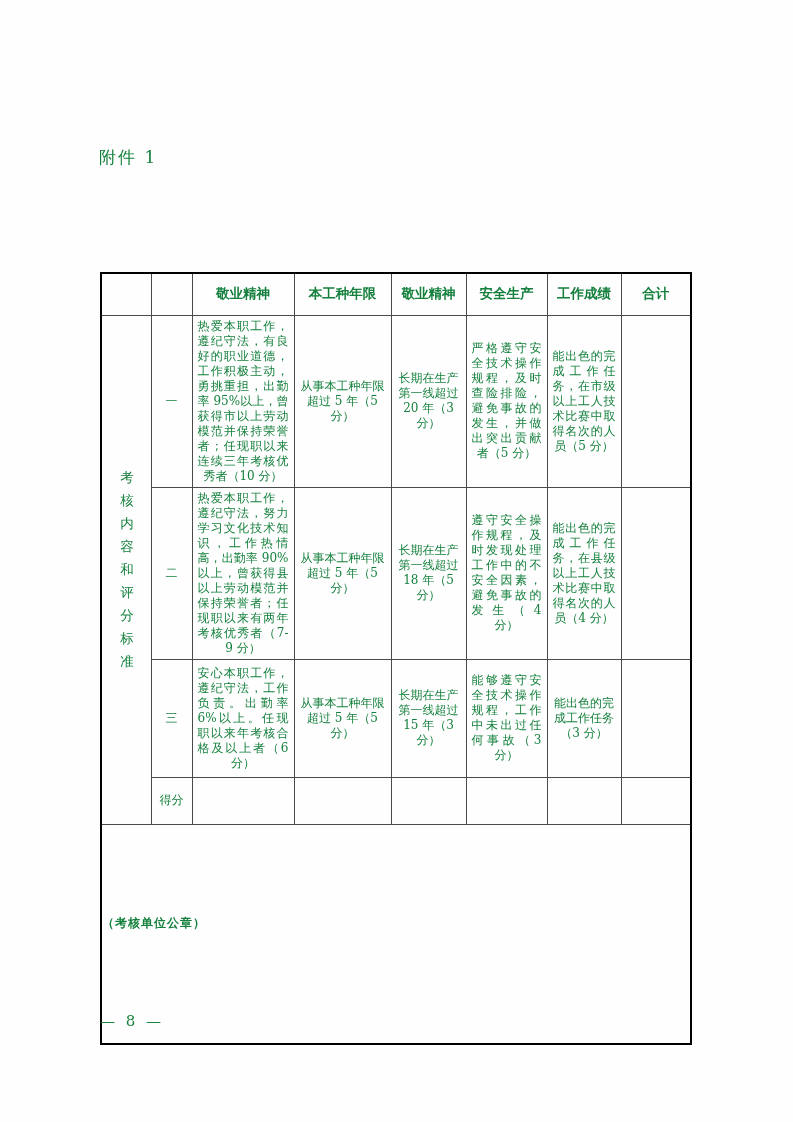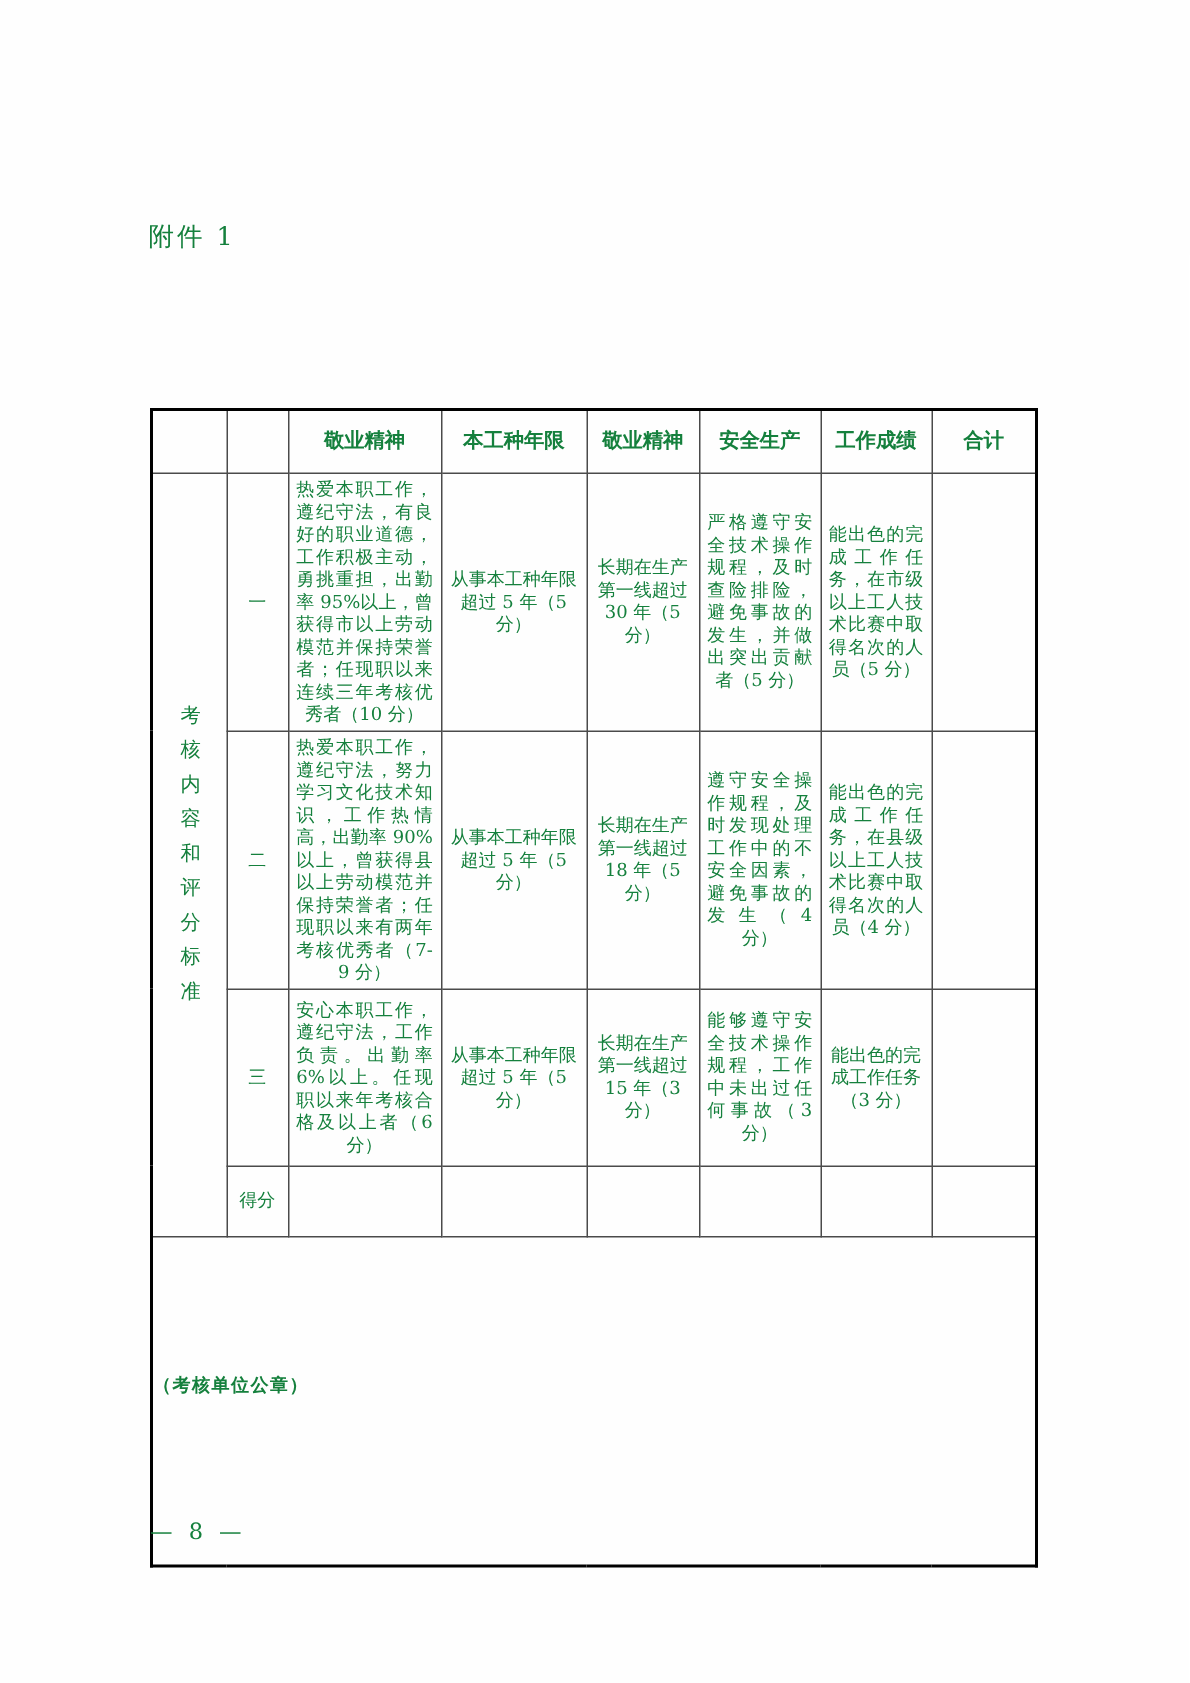--- a/index.html
+++ b/index.html
@@ -125,21 +125,21 @@
       <th>合计</th>
     </tr>
 
     <tr style="height:156px">
       <td class="vlabel" rowspan="4">
         <div class="vtext">考核内容和评分标准</div>
       </td>
       <td class="rowlabel">一</td>
       <td class="cell-justify">热爱本职工作，遵纪守法，有良好的职业道德，工作积极主动，勇挑重担，出勤率 95%以上，曾获得市以上劳动模范并保持荣誉者；任现职以来连续三年考核优秀者（10 分）</td>
       <td class="cell-center">从事本工种年限超过 5 年（5 分）</td>
-      <td class="cell-center">长期在生产第一线超过 30 年（5 分）</td>
+      <td class="cell-center">长期在生产第一线超过 20 年（3 分）</td>
       <td class="cell-justify">严格遵守安全技术操作规程，及时查险排险，避免事故的发生，并做出突出贡献者（5 分）</td>
       <td class="cell-justify">能出色的完成工作任务，在市级以上工人技术比赛中取得名次的人员（5 分）</td>
       <td class="cell-center"></td>
     </tr>
 
     <tr style="height:162px">
       <td class="rowlabel">二</td>
       <td class="cell-justify">热爱本职工作，遵纪守法，努力学习文化技术知识，工作热情高，出勤率 90%以上，曾获得县以上劳动模范并保持荣誉者；任现职以来有两年考核优秀者（7-9 分）</td>
       <td class="cell-center">从事本工种年限超过 5 年（5 分）</td>
       <td class="cell-center">长期在生产第一线超过 18 年（5 分）</td>

